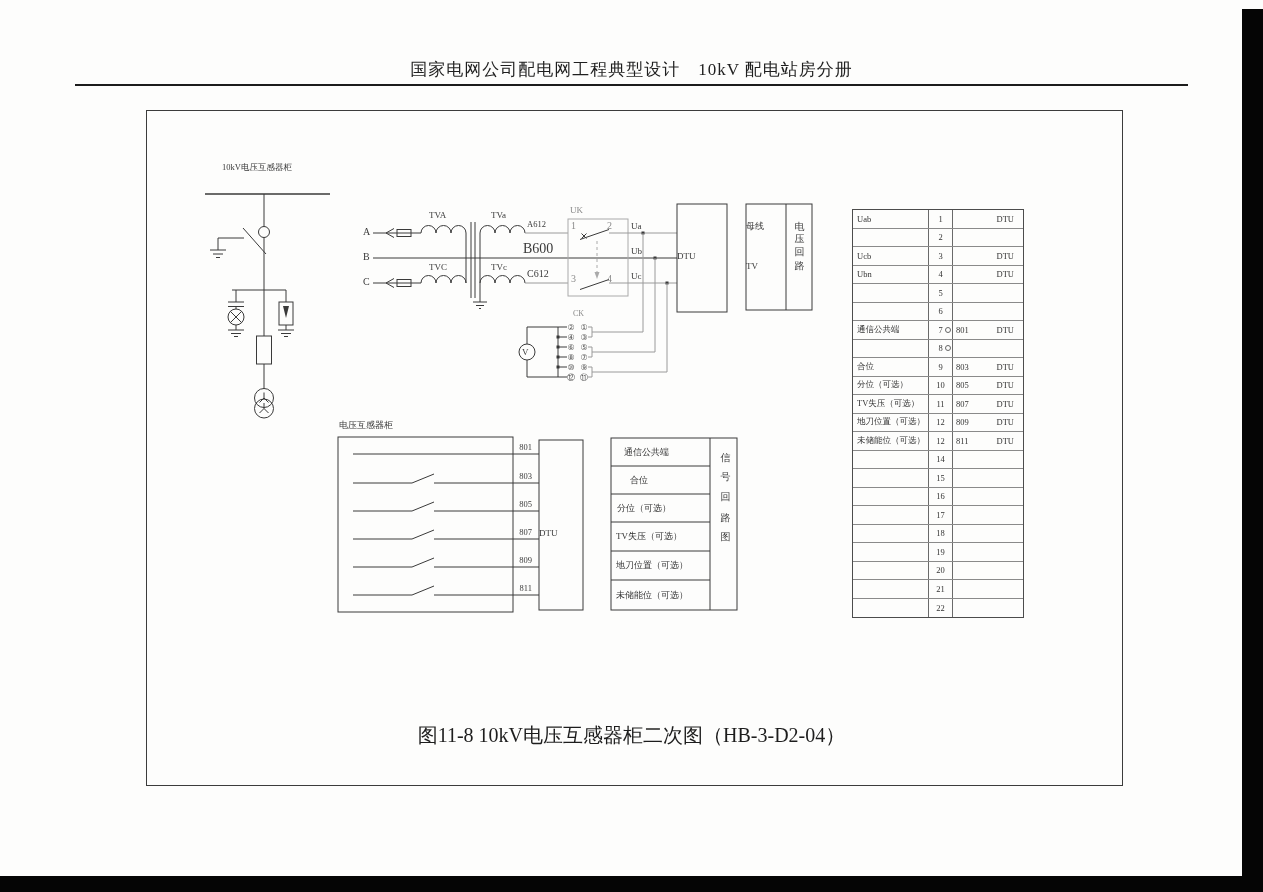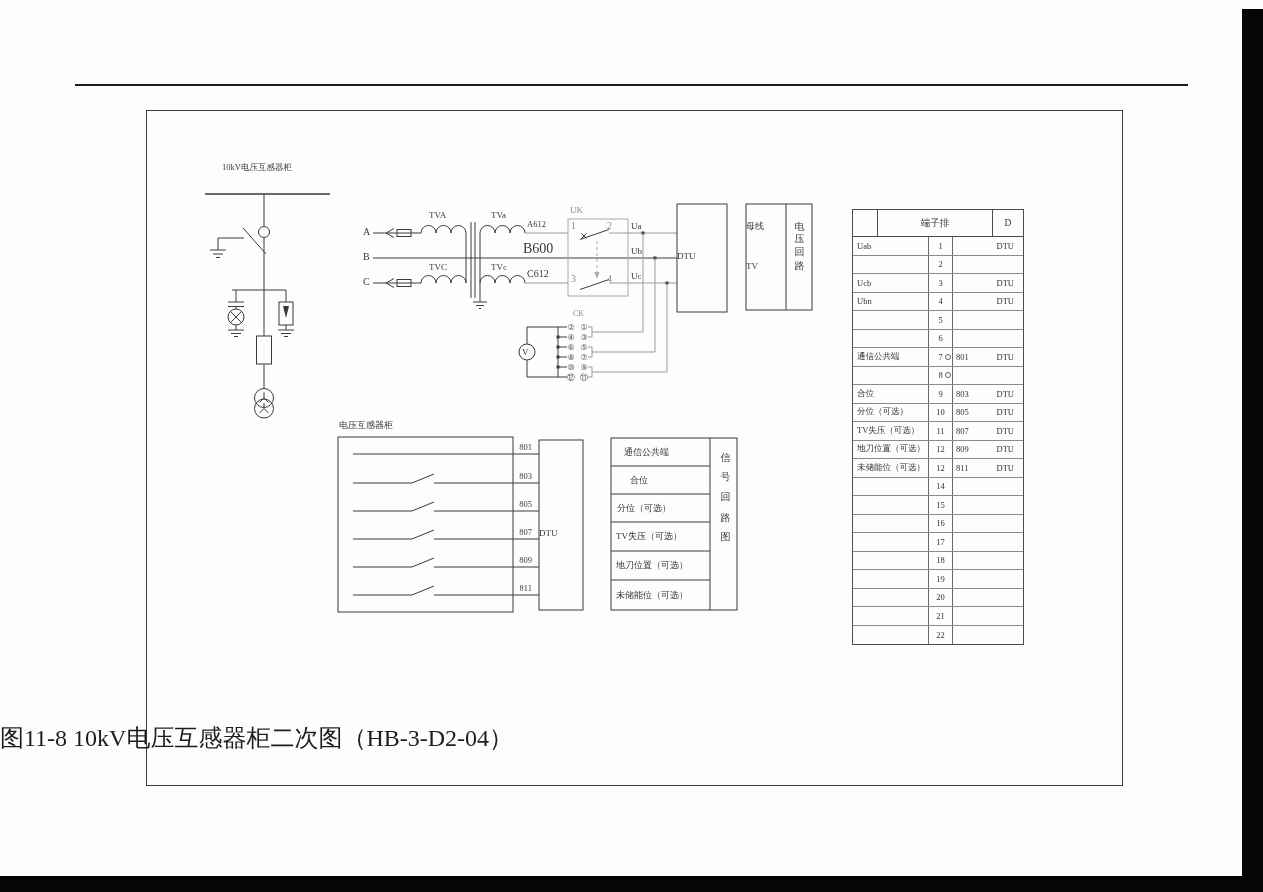--- a/index.html
+++ b/index.html
@@ -2,21 +2,21 @@
 <html><head>
 <meta charset="utf-8">
 <style>
   html,body{margin:0;padding:0;background:#000;}
   .screen{position:relative;width:1263px;height:892px;background:#fdfdfc;overflow:hidden;
           font-family:"Liberation Serif","DejaVu Serif",serif;color:#2b2b2b;}
   .header-title{position:absolute;left:0;top:58px;width:1263px;text-align:center;
                 font-size:17px;letter-spacing:1px;color:#1f1f1f;}
   .header-rule{position:absolute;left:75px;top:84px;width:1113px;height:2px;background:#1c1c1c;}
   .frame{position:absolute;left:146px;top:110px;width:975px;height:674px;border:1px solid #3c3c3c;}
-  .caption{position:absolute;left:0;top:722px;width:1263px;font-size:24px;color:#1d1d1d;}
+  .caption{position:absolute;left:0;top:722px;width:1263px;text-align:center;font-size:20px;color:#1d1d1d;}
   .page-number{position:absolute;left:0;top:787px;width:1263px;text-align:center;font-size:13px;color:#222;}
   .strip-bottom{position:absolute;left:0;top:876px;width:1263px;height:16px;background:#050505;}
   .strip-right{position:absolute;left:1242px;top:9px;width:21px;height:883px;background:#050505;}
   svg.diagram{position:absolute;left:0;top:0;}
   .lbl{position:absolute;font-size:9px;line-height:10px;white-space:nowrap;color:#3a3a3a;}
   .lbl.c{text-align:left;}
   .lbl.r{text-align:right;}
   .lbl.gry{color:#8a8a8a;}
   .vtext{position:absolute;writing-mode:vertical-rl;text-orientation:upright;font-size:10px;color:#3a3a3a;}
   
@@ -37,20 +37,21 @@
   .tdev{position:absolute;right:9px;top:50%;transform:translateY(-50%);font-size:8.5px;color:#333;}
   .jump{position:absolute;right:1px;top:50%;transform:translateY(-50%);width:4px;height:4px;
         border:1px solid #666;border-radius:50%;}
   .legend-row{position:absolute;left:612px;font-size:9px;color:#333;display:flex;align-items:center;}
 </style>
 </head>
 <body>
 
 <div class="screen">
 
+  <div class="header-title">国家电网公司配电网工程典型设计　10kV 配电站房分册</div>
   <div class="header-rule"></div>
   <div class="frame"></div>
 
   <svg class="diagram" width="1263" height="892" viewBox="0 0 1263 892">
     <g fill="none" stroke="#3a3a3a" stroke-width="1">
 
       <g>
         <path d="M205,194 H330" stroke-width="1.6"></path>
         <path d="M264,194 V226.5"></path>
         <circle cx="264" cy="232" r="5.5"></circle>
@@ -199,25 +200,20 @@
 
   <div class="legend-row" style="top:438px;height:28px;padding-left:12px">通信公共端</div>
   <div class="legend-row" style="top:466px;height:28px;padding-left:18px">合位</div>
   <div class="legend-row" style="top:494px;height:28px;padding-left:5px">分位（可选）</div>
   <div class="legend-row" style="top:522px;height:29px;padding-left:4px">TV失压（可选）</div>
   <div class="legend-row" style="top:551px;height:29px;padding-left:4px">地刀位置（可选）</div>
   <div class="legend-row" style="top:580px;height:30px;padding-left:4px">未储能位（可选）</div>
   <div class="vtext" style="left:718px;top:444px;height:168px;letter-spacing:20px">信号回路图</div>
 
   <div class="ttable">
-    <div class="thead">
-      <div class="hc h1"></div>
-      <div class="hc h2">端子排</div>
-      <div class="hc h3">D</div>
-    </div>
     <div id="terminal-rows">
         <div class="trow">
           <div class="tc tc-label">Uab</div>
           <div class="tc tc-num">1</div>
           <div class="tc tc-wide">
             <span class="twire"></span>
             <span class="tdev">DTU</span>
           </div>
         </div>
         <div class="trow">

